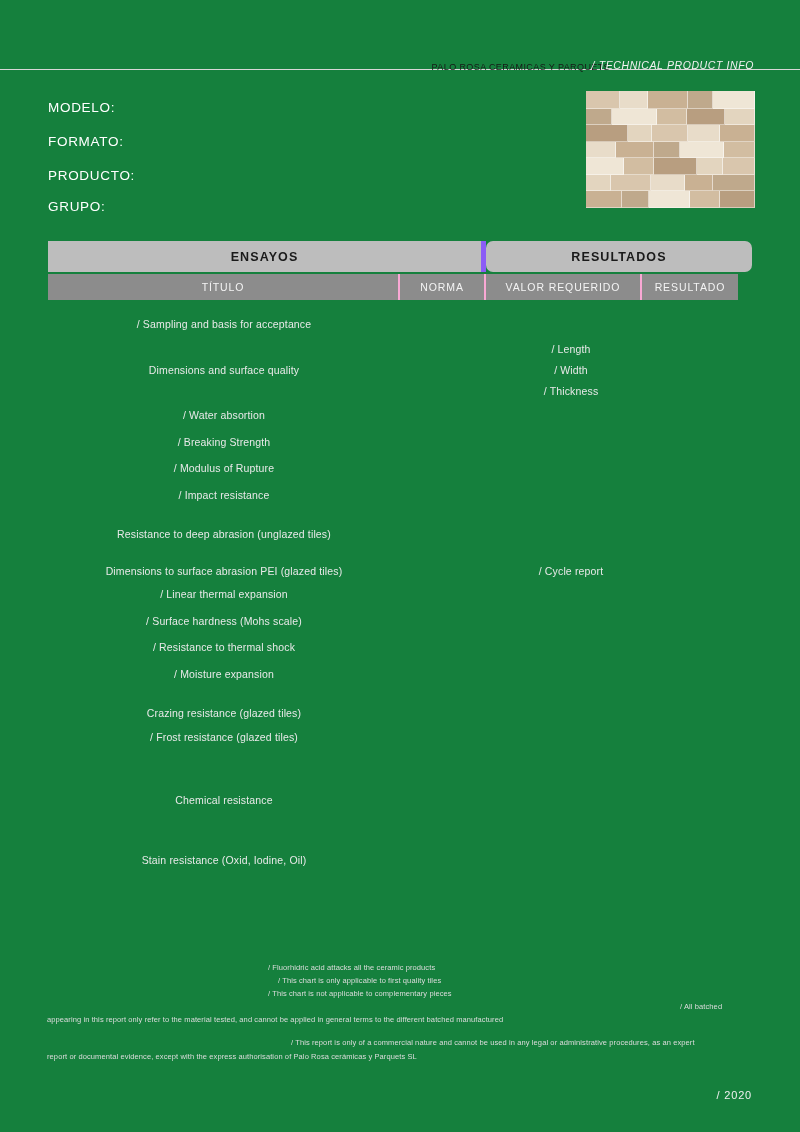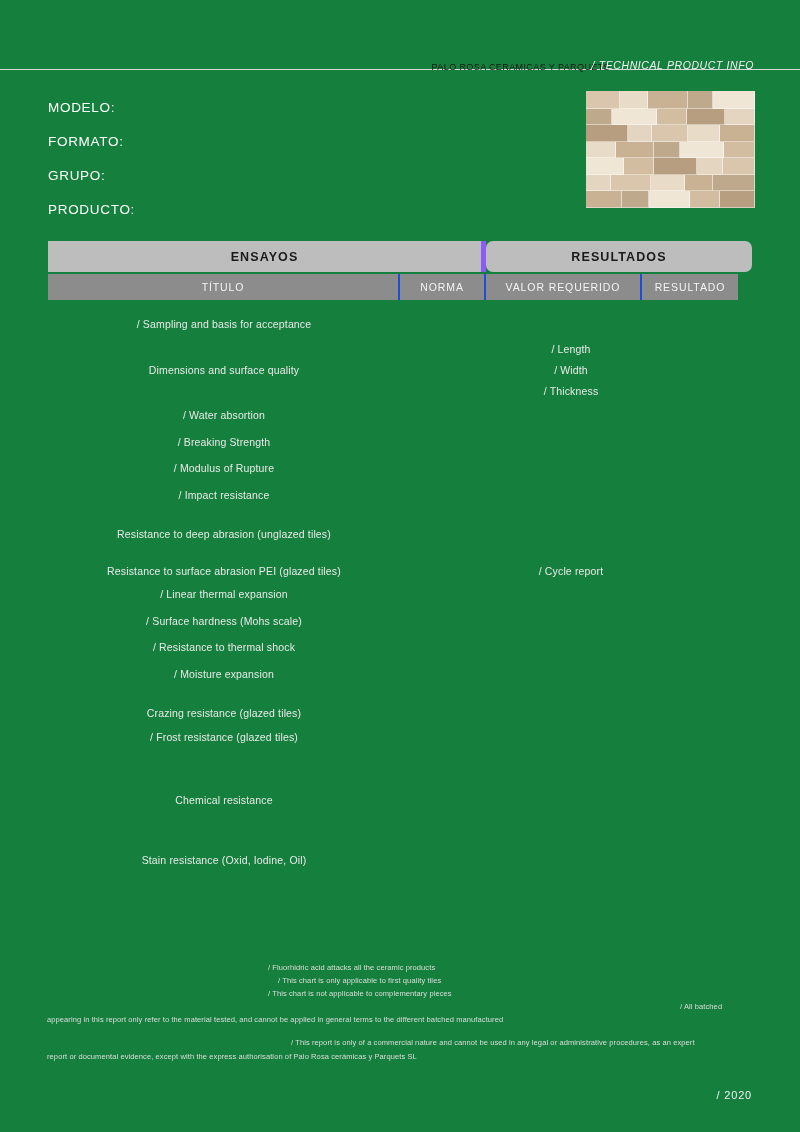--- a/index.html
+++ b/index.html
@@ -128,21 +128,21 @@
     margin-top: 2px;
   }
   .th2 {
     background: #8c8c8c;
     color: #f4f4f4;
     font-size: 10.5px;
     letter-spacing: .9px;
     display: flex;
     align-items: center;
     justify-content: center;
-    border-right: 2px solid #1d4ed8;
+    border-right: 2px solid #f9a8d4;
     box-sizing: border-box;
   }
   .th2:last-child { border-right: none; }
 
   .c-titulo { width: 352px; }
   .c-norma  { width: 86px; }
   .c-valor  { width: 156px; }
   .c-result { width: 96px; }
   .c-ensayos   { width: 438px; }
   .c-resultados{ width: 266px; }
@@ -212,22 +212,22 @@
 
   <div class="header">
     <div class="header-rule"></div>
   </div>
   <div class="header-faint">PALO ROSA CERAMICAS Y PARQUETS</div>
   <div class="header-title">/ TECHNICAL  PRODUCT INFO</div>
 
   <div class="labels">
     <div class="label-row">MODELO:</div>
     <div class="label-row">FORMATO:</div>
+    <div class="label-row tight">PRODUCTO:</div>
     <div class="label-row">GRUPO:</div>
-    <div class="label-row tight">PRODUCTO:</div>
   </div>
 
   <div class="product-img" id="product-image">
       <div class="stone-row" style="top: 0px; height: 18px;">
         <div class="stone" style="width: 34px; background: rgb(217, 198, 173); border-bottom: 1px solid rgba(255, 255, 255, 0.45);"></div>
         <div class="stone" style="width: 28px; background: rgb(232, 220, 201); border-bottom: 1px solid rgba(255, 255, 255, 0.45);"></div>
         <div class="stone" style="width: 40px; background: rgb(201, 177, 147); border-bottom: 1px solid rgba(255, 255, 255, 0.45);"></div>
         <div class="stone" style="width: 25px; background: rgb(191, 169, 140); border-bottom: 1px solid rgba(255, 255, 255, 0.45);"></div>
         <div class="stone" style="width: 42px; background: rgb(239, 230, 214); border-bottom: 1px solid rgba(255, 255, 255, 0.45);"></div>
       </div>
@@ -311,21 +311,21 @@
       <div class="row" style="top: 162px;">
         <div class="cell-titulo">/ Modulus of Rupture</div>
       </div>
       <div class="row" style="top: 189px;">
         <div class="cell-titulo">/ Impact resistance</div>
       </div>
       <div class="row" style="top: 228px;">
         <div class="cell-titulo">Resistance to deep abrasion (unglazed tiles)</div>
       </div>
       <div class="row" style="top: 265px;">
-        <div class="cell-titulo">Resistance to surface abrasion PEI (glazed tiles)</div>
+        <div class="cell-titulo">Dimensions to surface abrasion PEI (glazed tiles)</div>
         <div class="cell-valor">/ Cycle report</div>
       </div>
       <div class="row" style="top: 288px;">
         <div class="cell-titulo">/ Linear thermal expansion</div>
       </div>
       <div class="row" style="top: 315px;">
         <div class="cell-titulo">/ Surface hardness (Mohs scale)</div>
       </div>
       <div class="row" style="top: 341px;">
         <div class="cell-titulo">/ Resistance to thermal shock</div>

